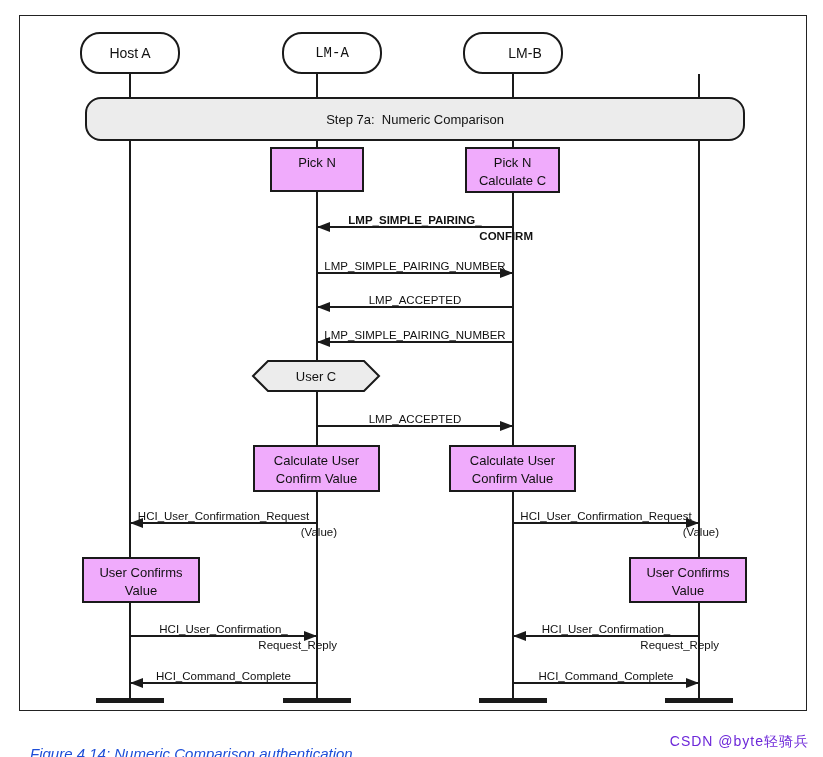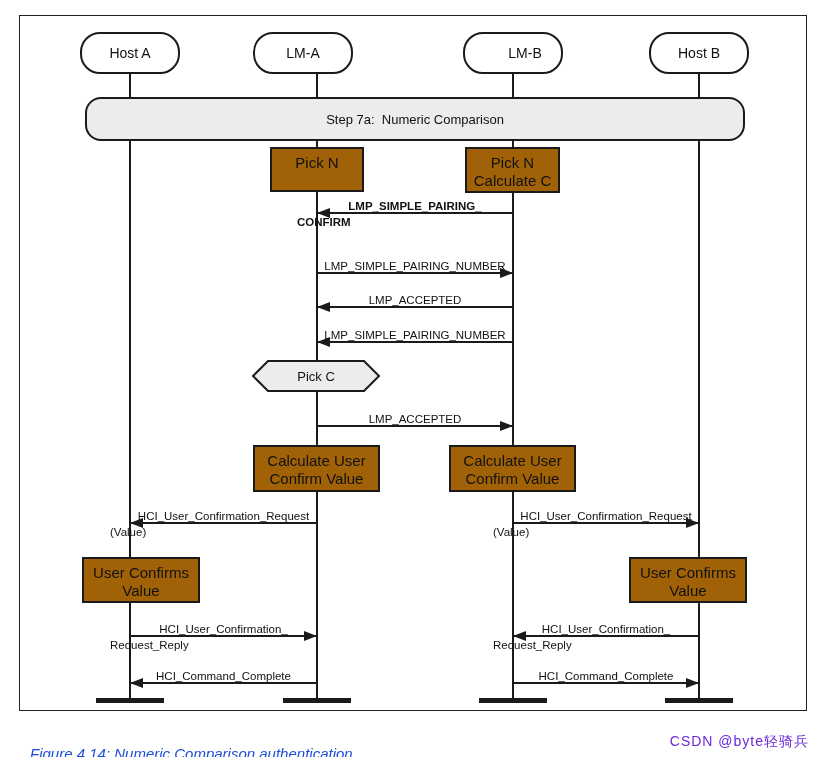--- a/index.html
+++ b/index.html
@@ -46,25 +46,25 @@
     width: 660px; height: 44px;
     background: #ececec;
     border: 2px solid #1a1a1a;
     border-radius: 16px;
     box-sizing: border-box;
     display: flex; align-items: center; justify-content: center;
     font-size: 13px;
   }
   .pbox {
     position: absolute;
-    background: #a16207;
+    background: #f0abfc;
     border: 2px solid #1a1a1a;
     box-sizing: border-box;
     text-align: center;
-    font-size: 15px;
+    font-size: 13px;
     line-height: 18px;
     padding-top: 5px;
   }
   .hex-wrap { position: absolute; left: 251px; top: 359px; width: 130px; height: 34px; }
   .hex-label {
     position: absolute; left: 0; top: 0; width: 130px; height: 34px;
     display: flex; align-items: center; justify-content: center;
     font-size: 13px;
   }
   .msg { position: absolute; height: 2px; }
@@ -79,21 +79,21 @@
     border-bottom: 5px solid transparent;
   }
   .msg.dir-left .head  { left: 0;  border-right: 13px solid #1a1a1a; }
   .msg.dir-right .head { right: 0; border-left: 13px solid #1a1a1a; }
   .msg .lbl1 {
     position: absolute; left: -20px; right: -20px; bottom: 2px;
     text-align: center; font-size: 11.5px; white-space: nowrap;
   }
   .msg .lbl2 {
     position: absolute; left: -20px; right: -20px; top: 4px;
-    text-align: left; font-size: 11.5px; white-space: nowrap;
+    text-align: right; font-size: 11.5px; white-space: nowrap;
   }
   .terminator {
     position: absolute;
     width: 68px; height: 5px;
     background: #1a1a1a;
   }
   .caption {
     position: absolute;
     left: 30px; top: 745px;
     font-size: 15px;
@@ -115,60 +115,59 @@
 <div class="canvas">
 
   <div class="frame"></div>
 
   <div class="lifeline" style="left:129px; top:74px;  height:626px;"></div>
   <div class="lifeline" style="left:316px; top:74px;  height:626px;"></div>
   <div class="lifeline" style="left:512px; top:74px;  height:626px;"></div>
   <div class="lifeline" style="left:698px; top:74px;  height:626px;"></div>
 
   <div class="actor" style="left:80px;">Host A</div>
-  <div class="actor" style="left:253px;">LM-A</div>
+  <div class="actor" style="left:282px;font-family:Liberation Mono, monospace;">LM-A</div>
   <div class="actor" style="left:463px;padding-left:24px;">LM-B</div>
-  <div class="actor" style="left:649px;">Host B</div>
 
   <div class="banner">Step 7a:&nbsp; Numeric Comparison</div>
 
   <div class="pbox" style="left:270px; top:147px; width:94px;  height:45px;">
     <div>Pick N</div>
   </div>
   <div class="pbox" style="left:465px; top:147px; width:95px;  height:46px;">
     <div>Pick N</div>
     <div>Calculate C</div>
   </div>
 
   <div class="hex-wrap">
     <svg width="130" height="34">
       <polygon points="17,2 113,2 128,17 113,32 17,32 2,17" fill="#ececec" stroke="#1a1a1a" stroke-width="2"></polygon>
     </svg>
-    <div class="hex-label">Pick C</div>
+    <div class="hex-label">User C</div>
   </div>
 
   <div class="pbox" style="left:253px; top:445px; width:127px; height:47px;">
     <div>Calculate User</div>
     <div>Confirm Value</div>
   </div>
   <div class="pbox" style="left:449px; top:445px; width:127px; height:47px;">
     <div>Calculate User</div>
     <div>Confirm Value</div>
   </div>
 
   <div class="pbox" style="left:82px;  top:557px; width:118px; height:46px;">
     <div>User Confirms</div>
     <div>Value</div>
   </div>
   <div class="pbox" style="left:629px; top:557px; width:118px; height:46px;">
     <div>User Confirms</div>
     <div>Value</div>
   </div>
 
-  <div class="msg dir-left" style="left:317px; top:212px; width:196px;font-weight:bold;">
+  <div class="msg dir-left" style="left:317px; top:226px; width:196px;font-weight:bold;">
     <div class="mline"></div>
     <div class="head"></div>
     <div class="lbl1">LMP_SIMPLE_PAIRING_</div>
     <div class="lbl2">CONFIRM</div>
   </div>
 
   <div class="msg dir-right" style="left:317px; top:272px; width:196px;">
     <div class="mline"></div>
     <div class="head"></div>
     <div class="lbl1">LMP_SIMPLE_PAIRING_NUMBER</div>

